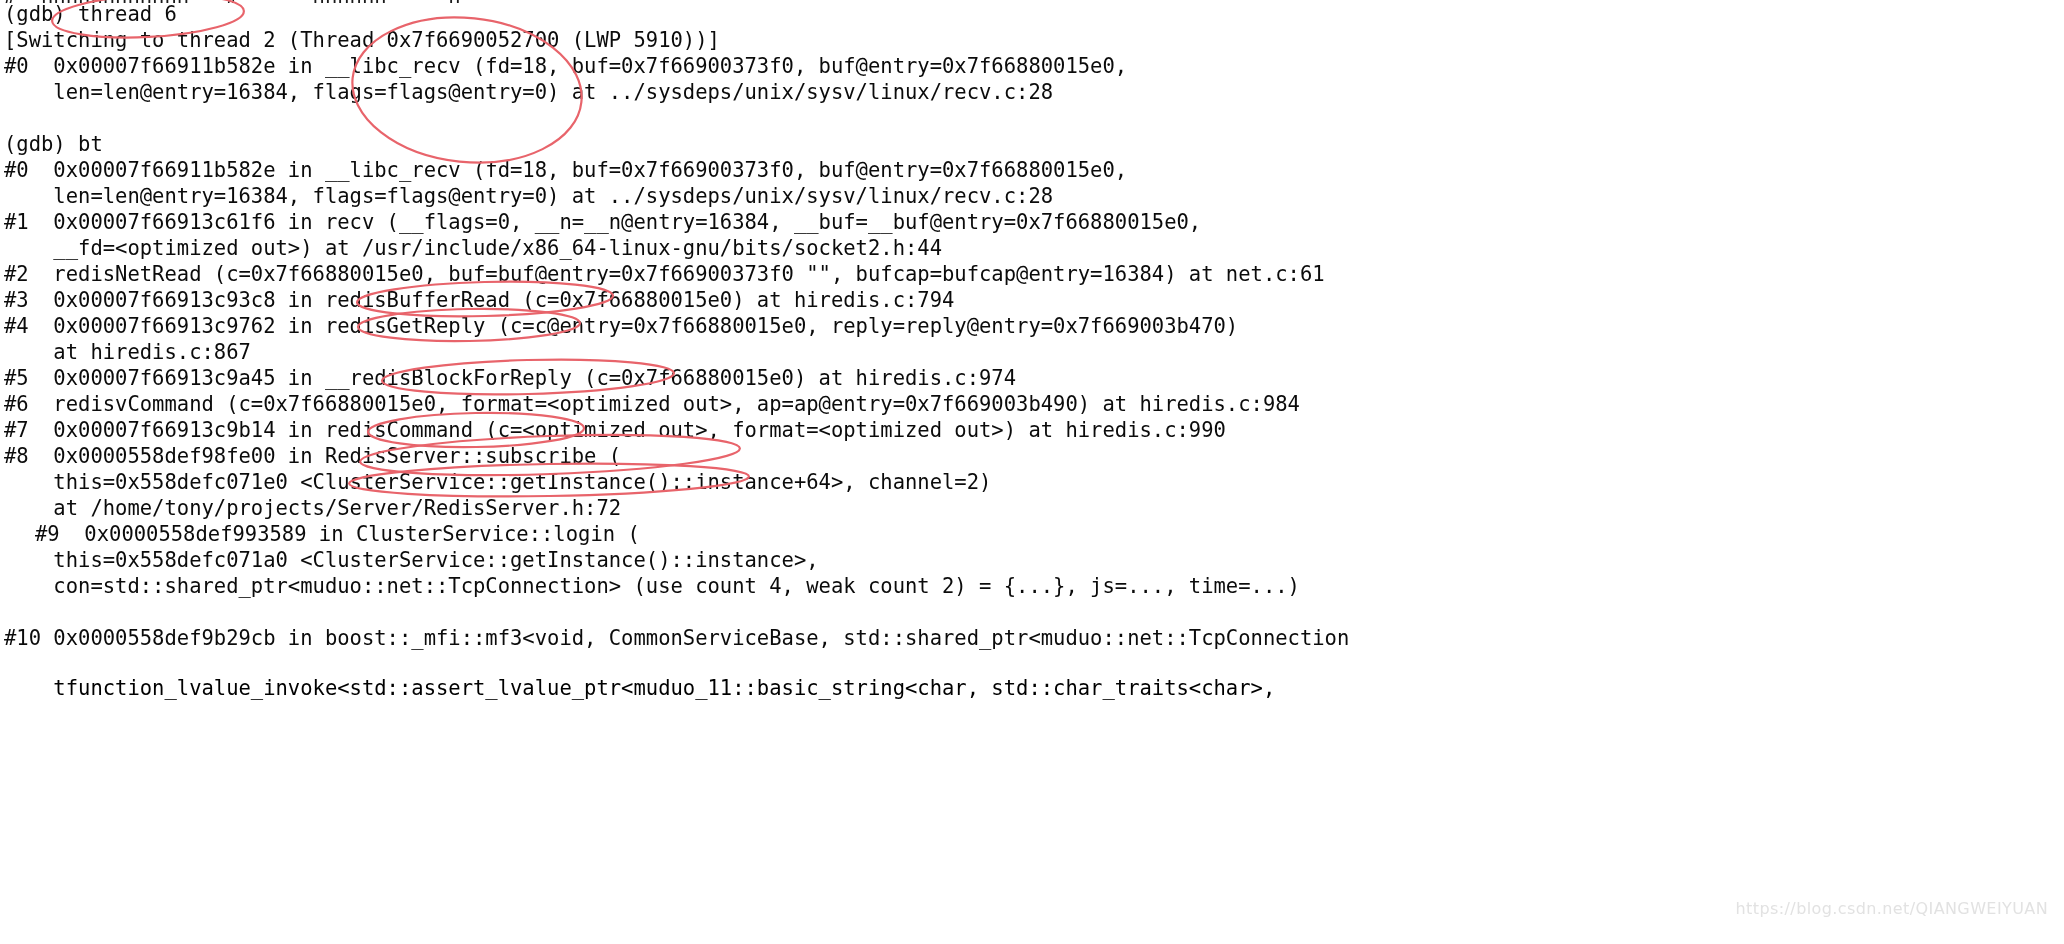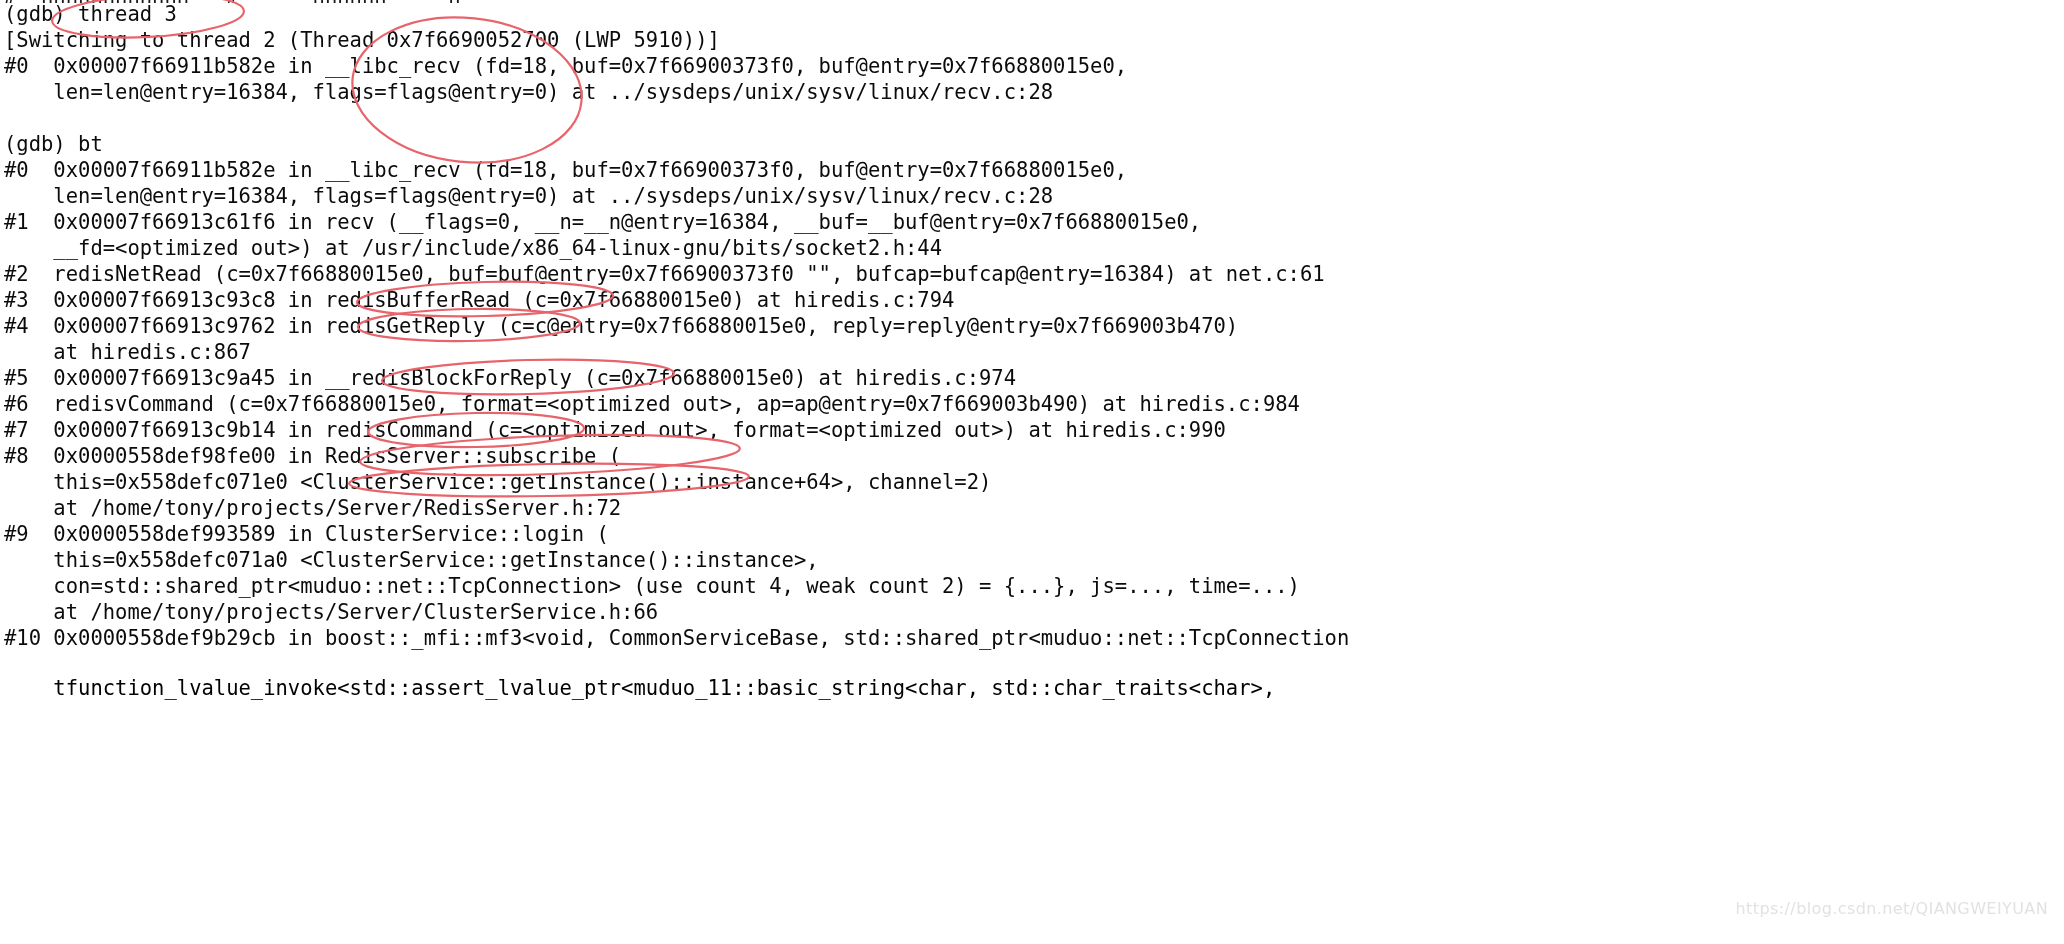--- a/index.html
+++ b/index.html
@@ -42,43 +42,42 @@
     color:#e2e2e2;
     letter-spacing:0.4px;
     user-select:none;
   }
 </style>
 </head>
 <body>
 
 <div id="terminal">
     <div class="line" style="top: -16px; color: rgb(26, 26, 26);"><span>#  nnnnnnnnnnnn   #      nnnnnn     n</span></div>
-    <div class="line" style="top: 2px;"><span>(gdb) thread 3</span></div>
+    <div class="line" style="top: 2px;"><span>(gdb) thread 6</span></div>
     <div class="line" style="top: 28px;"><span>[Switching to thread 2 (Thread 0x7f6690052700 (LWP 5910))]</span></div>
     <div class="line" style="top: 54px;"><span>#0  0x00007f66911b582e in __libc_recv (fd=18, buf=0x7f66900373f0, buf@entry=0x7f66880015e0,</span></div>
     <div class="line" style="top: 80px;"><span>    len=len@entry=16384, flags=flags@entry=0) at ../sysdeps/unix/sysv/linux/recv.c:28</span></div>
     <div class="line" style="top: 132px;"><span>(gdb) bt</span></div>
     <div class="line" style="top: 158px;"><span>#0  0x00007f66911b582e in __libc_recv (fd=18, buf=0x7f66900373f0, buf@entry=0x7f66880015e0,</span></div>
     <div class="line" style="top: 184px;"><span>    len=len@entry=16384, flags=flags@entry=0) at ../sysdeps/unix/sysv/linux/recv.c:28</span></div>
     <div class="line" style="top: 210px;"><span>#1  0x00007f66913c61f6 in recv (__flags=0, __n=__n@entry=16384, __buf=__buf@entry=0x7f66880015e0,</span></div>
     <div class="line" style="top: 236px;"><span>    __fd=&lt;optimized out&gt;) at /usr/include/x86_64-linux-gnu/bits/socket2.h:44</span></div>
     <div class="line" style="top: 262px;"><span>#2  redisNetRead (c=0x7f66880015e0, buf=buf@entry=0x7f66900373f0 "", bufcap=bufcap@entry=16384) at net.c:61</span></div>
     <div class="line" style="top: 288px;"><span>#3  0x00007f66913c93c8 in redisBufferRead (c=0x7f66880015e0) at hiredis.c:794</span></div>
     <div class="line" style="top: 314px;"><span>#4  0x00007f66913c9762 in redisGetReply (c=c@entry=0x7f66880015e0, reply=reply@entry=0x7f669003b470)</span></div>
     <div class="line" style="top: 340px;"><span>    at hiredis.c:867</span></div>
     <div class="line" style="top: 366px;"><span>#5  0x00007f66913c9a45 in __redisBlockForReply (c=0x7f66880015e0) at hiredis.c:974</span></div>
     <div class="line" style="top: 392px;"><span>#6  redisvCommand (c=0x7f66880015e0, format=&lt;optimized out&gt;, ap=ap@entry=0x7f669003b490) at hiredis.c:984</span></div>
     <div class="line" style="top: 418px;"><span>#7  0x00007f66913c9b14 in redisCommand (c=&lt;optimized out&gt;, format=&lt;optimized out&gt;) at hiredis.c:990</span></div>
     <div class="line" style="top: 444px;"><span>#8  0x0000558def98fe00 in RedisServer::subscribe (</span></div>
     <div class="line" style="top: 470px;"><span>    this=0x558defc071e0 &lt;ClusterService::getInstance()::instance+64&gt;, channel=2)</span></div>
     <div class="line" style="top: 496px;"><span>    at /home/tony/projects/Server/RedisServer.h:72</span></div>
-    <div class="line" style="top: 522px;"><span>#9  0x0000558def993589 in ClusterService::login (</span></div>
+    <div class="line" style="top: 522px; margin-left: 31px;"><span>#9  0x0000558def993589 in ClusterService::login (</span></div>
     <div class="line" style="top: 548px;"><span>    this=0x558defc071a0 &lt;ClusterService::getInstance()::instance&gt;,</span></div>
     <div class="line" style="top: 574px;"><span>    con=std::shared_ptr&lt;muduo::net::TcpConnection&gt; (use count 4, weak count 2) = {...}, js=..., time=...)</span></div>
-    <div class="line" style="top: 600px;"><span>    at /home/tony/projects/Server/ClusterService.h:66</span></div>
     <div class="line" style="top: 626px;"><span>#10 0x0000558def9b29cb in boost::_mfi::mf3&lt;void, CommonServiceBase, std::shared_ptr&lt;muduo::net::TcpConnection</span></div>
     <div class="line" style="top: 676px; color: #000000;"><span>    tfunction_lvalue_invoke&lt;std::assert_lvalue_ptr&lt;muduo_11::basic_string&lt;char, std::char_traits&lt;char&gt;,</span></div>
   </div>
 
 <svg id="annotations" viewBox="0 0 2064 944" width="2064" height="944" xmlns="http://www.w3.org/2000/svg">
   <g fill="none" stroke="#e8646b" stroke-width="2.2" stroke-linecap="round">
 
     <ellipse cx="148" cy="16" rx="96" ry="21" transform="rotate(-3 148 16)"></ellipse>
 
     <ellipse cx="467" cy="90" rx="115" ry="72" transform="rotate(6 467 90)"></ellipse>

